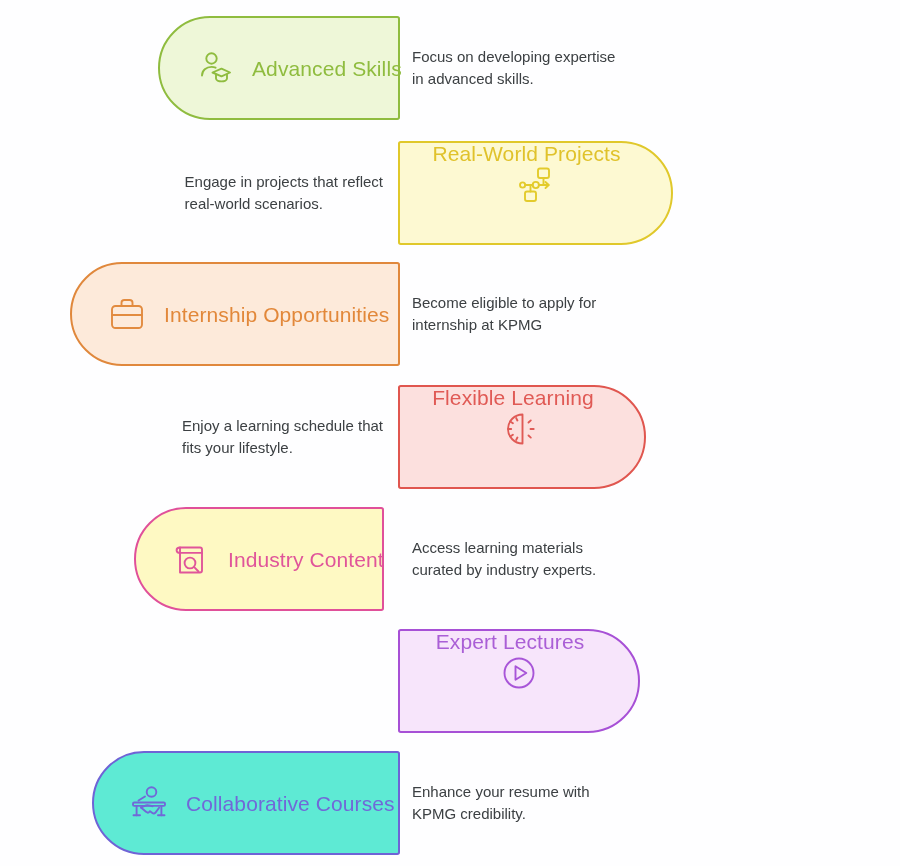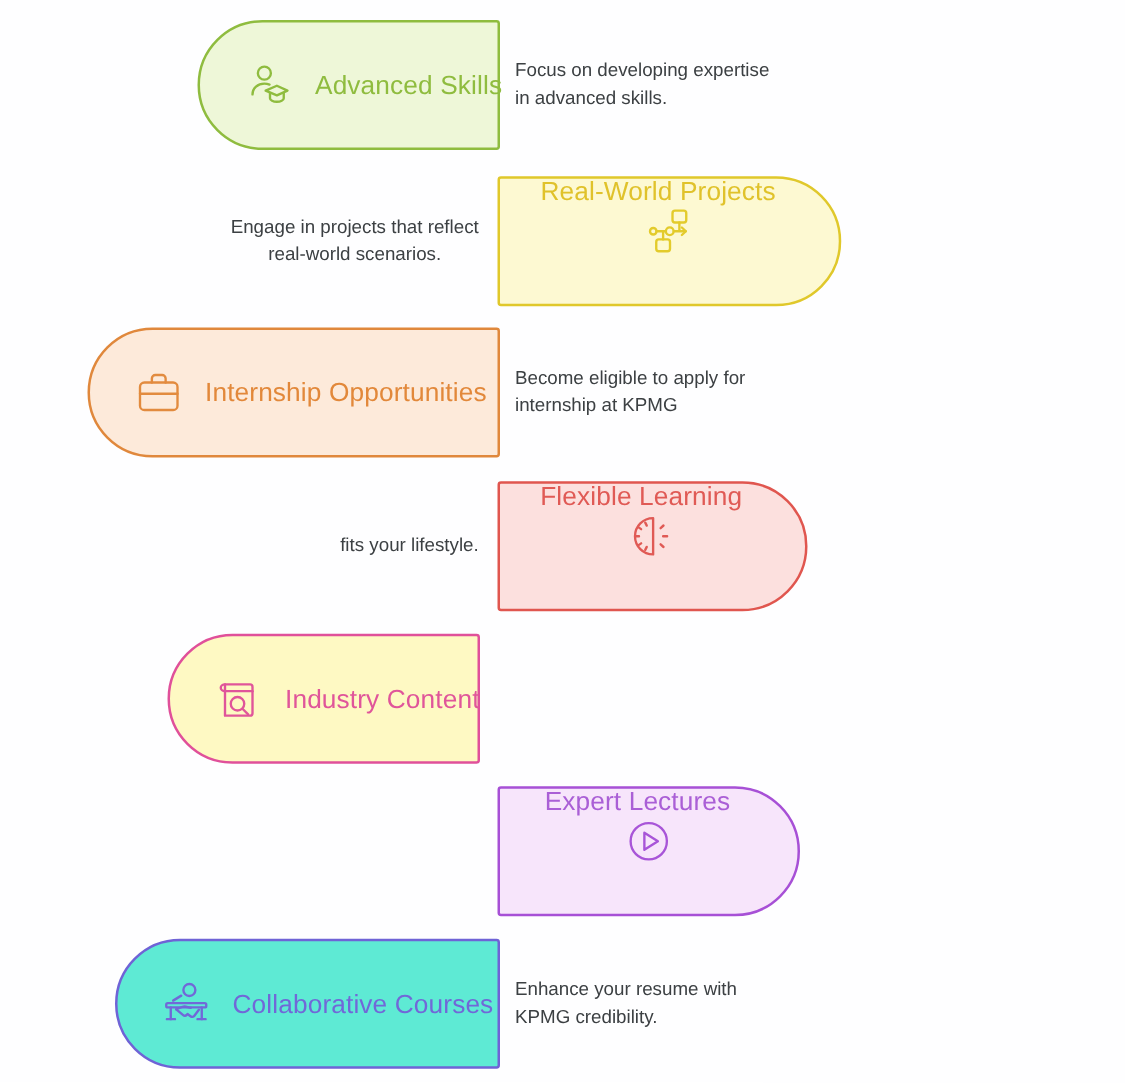--- a/index.html
+++ b/index.html
@@ -77,21 +77,21 @@
     position: absolute;
     top: 0;
     height: 104px;
     display: flex;
     align-items: center;
     font-size: 15px;
     line-height: 1.45;
     color: #3c4043;
   }
   .desc.left-of {
-    text-align: center;
+    text-align: left;
     justify-content: flex-end;
   }
   .desc.right-of {
     text-align: left;
     justify-content: flex-start;
   }
   .desc span { display: block; }
 </style>
 </head>
 <body>
@@ -154,34 +154,41 @@
       <span class="pill-icon">
         <svg width="40" height="40" viewBox="0 0 40 40">
           <path d="M20.5 5.5a14.5 14.5 0 0 0 0 29 Z" fill="none" stroke="#e05a55" stroke-width="1.9" stroke-linecap="round" stroke-linejoin="round"></path>
           <path d="M8.6 12.7l2.3 1.6M6.3 20h2.9M8.6 27.3l2.3-1.6M14.2 9.1l1.2 2.4M14.2 30.9l1.2-2.4" fill="none" stroke="#e05a55" stroke-width="1.9" stroke-linecap="round" stroke-linejoin="round"></path>
           <path d="M26.5 13.5l2.3-2.1M28.5 20h3.2M26.5 26.5l2.3 2.1" fill="none" stroke="#e05a55" stroke-width="1.9" stroke-linecap="round" stroke-linejoin="round"></path>
         </svg>
       </span>
     </div>
     <div class="desc left-of" style="left: 130px; top: 385px; width: 253px;">
       <div>
+        <span>Enjoy a learning schedule that</span>
         <span>fits your lifestyle.</span>
       </div>
     </div>
     <div class="pill round-left icon-left" style="left: 134px; top: 507px; width: 250px; background: #fef9c3; border-color: rgb(224, 80, 154);">
       <span class="pill-icon">
         <svg width="40" height="40" viewBox="0 0 40 40">
           <path d="M9 8.5h20a2 2 0 0 1 2 2v21a2 2 0 0 1-2 2H9Z" fill="none" stroke="#e0559a" stroke-width="1.9" stroke-linecap="round" stroke-linejoin="round"></path>
           <path d="M9 8.5c-1.9 0-3.4 1.2-3.4 2.7S7.1 13.9 9 13.9" fill="none" stroke="#e0559a" stroke-width="1.9" stroke-linecap="round" stroke-linejoin="round"></path>
           <path d="M9 13.9h22" fill="none" stroke="#e0559a" stroke-width="1.9" stroke-linecap="round" stroke-linejoin="round"></path>
           <circle cx="19" cy="24" r="5.4" fill="none" stroke="#e0559a" stroke-width="1.9" stroke-linecap="round" stroke-linejoin="round"></circle>
           <path d="M23.2 28.2l4.3 4.3" fill="none" stroke="#e0559a" stroke-width="1.9" stroke-linecap="round" stroke-linejoin="round"></path>
         </svg>
       </span>
       <span class="pill-title" style="color: rgb(224, 85, 154);">Industry Content</span>
+    </div>
+    <div class="desc right-of" style="left: 412px; top: 507px; width: 250px;">
+      <div>
+        <span>Access learning materials</span>
+        <span>curated by industry experts.</span>
+      </div>
     </div>
     <div class="pill round-right icon-right" style="left: 398px; top: 629px; width: 242px; background: rgb(247, 229, 251); border-color: rgb(167, 80, 214);">
       <span class="pill-title" style="color: rgb(170, 95, 214);">Expert Lectures</span>
       <span class="pill-icon">
         <svg width="40" height="40" viewBox="0 0 40 40">
           <circle cx="20" cy="20" r="14.5" fill="none" stroke="#a855d8" stroke-width="1.9" stroke-linecap="round" stroke-linejoin="round"></circle>
           <path d="M16.5 13.2 27.3 20 16.5 26.8 Z" fill="none" stroke="#a855d8" stroke-width="1.9" stroke-linecap="round" stroke-linejoin="round"></path>
         </svg>
       </span>
     </div>

